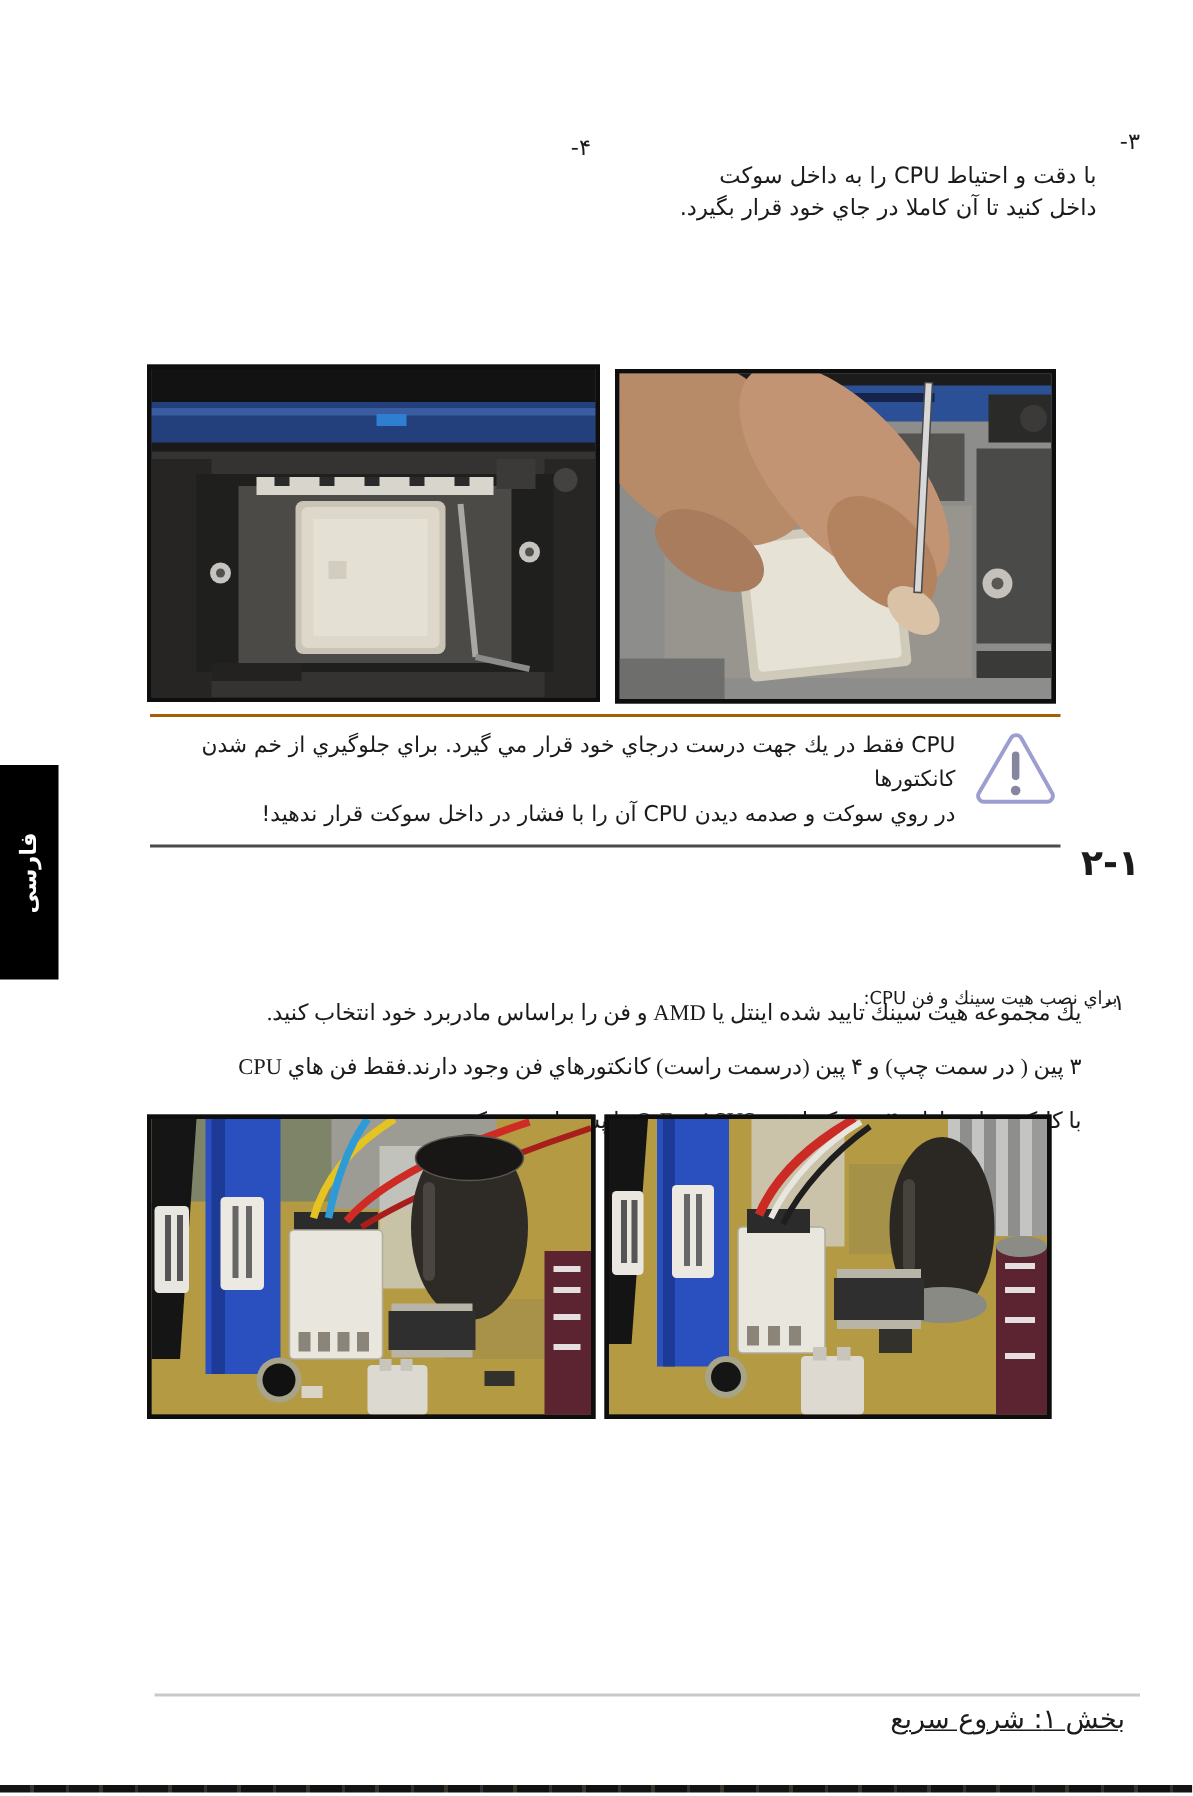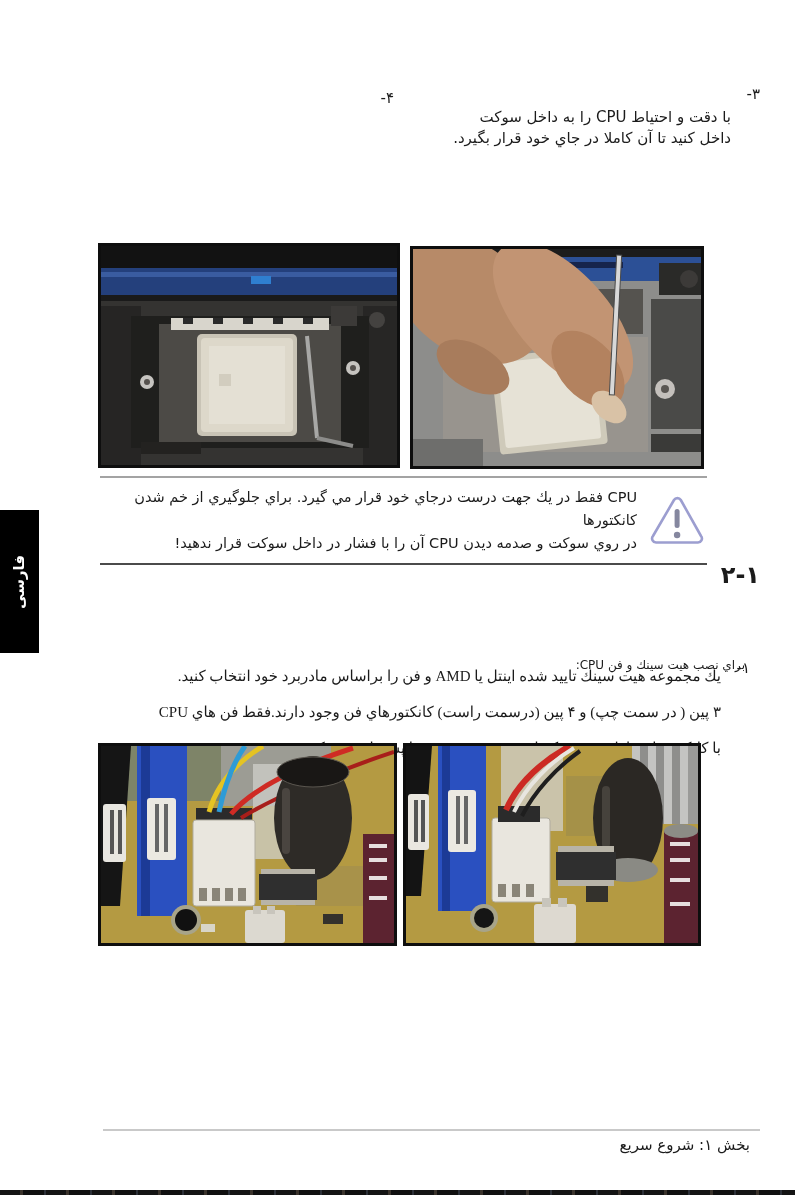--- a/index.html
+++ b/index.html
@@ -22,43 +22,43 @@
 
   .photo { position:absolute; border:3px solid #0e0e0e; background:#333; }
   .photo svg { display:block; }
   #photo-cpu-seated { left:98px;  top:243px; width:302px; height:225px; }
   #photo-cpu-place  { left:410px; top:246px; width:294px; height:223px; }
   #photo-fan-4pin   { left:98px;  top:743px; width:299px; height:203px; }
   #photo-fan-3pin   { left:403px; top:743px; width:298px; height:203px; }
 
   .warning {
     position:absolute; left:100px; top:476px; width:607px;
-    border-top:2px solid #a3a3a3; border-bottom:2px solid #4b4b4b;
-    padding:8px 2px; display:flex; direction:rtl; align-items:center; column-gap:12px;
+    border-top:2px solid #a16207; border-bottom:2px solid #4b4b4b;
+    padding:8px 2px; display:flex; direction:rtl; column-gap:12px;
   }
   .warning .icon-wrap { flex:0 0 56px; display:flex; justify-content:center; }
   .warning .txt { flex:1; font-size:14.5px; line-height:23px; white-space:pre-line; direction:rtl; text-align:right; }
 
   .lang-tab {
     position:absolute; left:0; top:510px; width:39px; height:143px; background:#000;
     display:flex; align-items:center; justify-content:center;
   }
   .lang-tab span {
     transform:rotate(-90deg); color:#fff; font-size:15px; font-weight:bold;
     white-space:nowrap; letter-spacing:1px;
   }
 
   .section-heading {
     position:absolute; top:561px; right:35px; display:flex; direction:rtl;
     column-gap:44px; font-size:24px; font-weight:bold;
   }
   .intro { position:absolute; top:631px; right:50px; font-size:12px;margin-top:27px; }
 
   .footer-rule { position:absolute; left:103px; top:1129px; width:657px; height:2px; background:#c9c9c9; }
-  .footer-text { position:absolute; top:1136px; right:45px; font-size:15px; }
+  .footer-text { position:absolute; top:1136px; right:45px; font-size:18px;text-decoration:underline; }
   .bottom-bar {
     position:absolute; left:0; top:1190px; width:795px; height:5px;
     background:repeating-linear-gradient(90deg,#141414 0 20px,#3a332c 20px 23px,#101010 23px 44px,#2c3038 44px 46px);
   }
 </style>
 </head>
 <body>
 
 <div class="page">
 

